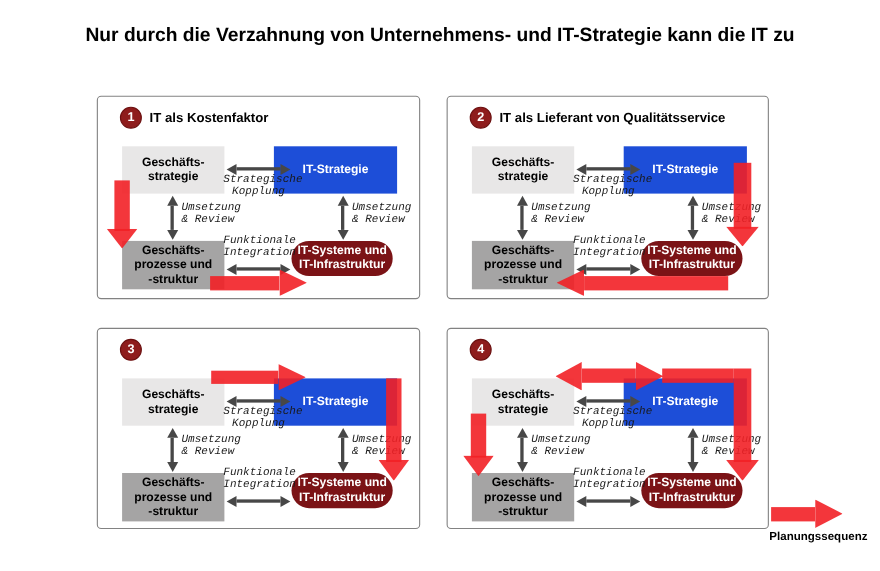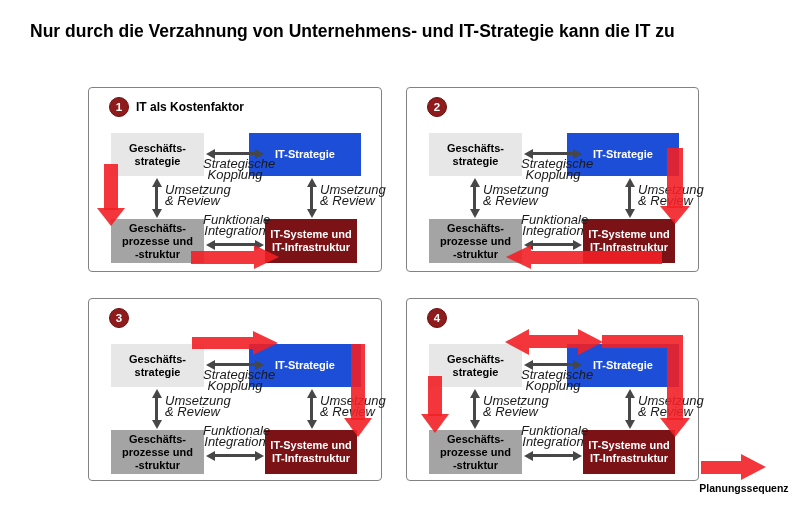--- a/index.html
+++ b/index.html
@@ -3,21 +3,21 @@
 <meta charset="utf-8">
 <style>
   * { margin:0; padding:0; box-sizing:border-box; }
   html,body { background:#fff; }
   .page {
     position:relative; width:800px; height:519px; background:#ffffff;
     font-family:"Liberation Sans", sans-serif; overflow:hidden;
   }
   .slide-title {
     position:absolute; left:30px; top:21px; width:740px;
-    font-size:17.5px; line-height:21.5px; font-weight:bold; color:#000;
+    font-size:17.5px; line-height:21.5px; font-weight:bold; color:#000;text-align:center;
   }
   
   .quad {
     position:absolute; background:#fff;
     border:1.5px solid #828282; border-radius:4px;
   }
   .q1 { left:88px;  top:87px;  width:294px; height:185px; }
   .q2 { left:406px; top:87px;  width:293px; height:185px; }
   .q3 { left:88px;  top:298px; width:294px; height:183px; }
   .q4 { left:406px; top:298px; width:293px; height:183px; }
@@ -32,37 +32,37 @@
     font-size:12px; color:#000; white-space:nowrap;
   }
   .box {
     position:absolute; display:flex; align-items:center; justify-content:center;
     text-align:center; font-weight:bold; font-size:11px; line-height:13px;
     white-space:pre-line;
   }
   .box.tl { left:22px;  top:45px;  width:93px; height:43px; background:#e8e7e7; color:#000; }
   .box.tr { left:160px; top:45px;  width:112px; height:43px; background:#1d4ed8; color:#fff; }
   .box.bl { left:22px;  top:131px; width:93px; height:44px; background:#a5a4a4; color:#000; }
-  .box.br { left:176px; top:131px; width:92px; height:44px; background:#7b1316; color:#fff; }
+  .box.br { left:176px; top:131px; width:92px; height:32px; background:#7b1316; color:#fff;border-radius:16px; }
   
   .ta { position:absolute; background:#474747; }
   .ta.h { height:3px; }
   .ta.v { width:3px; }
   .ta::before, .ta::after { content:""; position:absolute; width:0; height:0; }
   .ta.h::before { left:-9px; top:50%; transform:translateY(-50%);
     border-right:9px solid #474747; border-top:5.5px solid transparent; border-bottom:5.5px solid transparent; }
   .ta.h::after { right:-9px; top:50%; transform:translateY(-50%);
     border-left:9px solid #474747; border-top:5.5px solid transparent; border-bottom:5.5px solid transparent; }
   .ta.v::before { top:-9px; left:50%; transform:translateX(-50%);
     border-bottom:9px solid #474747; border-left:5.5px solid transparent; border-right:5.5px solid transparent; }
   .ta.v::after { bottom:-9px; left:50%; transform:translateX(-50%);
     border-top:9px solid #474747; border-left:5.5px solid transparent; border-right:5.5px solid transparent; }
   .alabel {
-    position:absolute; font-style:italic; font-size:13px; line-height:11px;
-    color:#1a1a1a; white-space:pre-line;
+    position:absolute; font-style:italic; font-size:10px; line-height:11px;
+    color:#1a1a1a; white-space:pre-line;font-family:Liberation Mono, monospace;
   }
   .alabel.center { text-align:center; }
   
   .ra { position:absolute; background:rgba(242,32,38,0.9); }
   .ra.head-right { clip-path:polygon(0 0, 100% 50%, 0 100%); }
   .ra.head-left  { clip-path:polygon(100% 0, 0 50%, 100% 100%); }
   .ra.head-down  { clip-path:polygon(0 0, 100% 0, 50% 100%); }
   .legend-label {
     position:absolute; left:694px; top:482px; width:100px; text-align:center;
     font-weight:bold; font-size:10.5px; color:#000;
@@ -94,20 +94,21 @@
 &amp; Review</div>
   <div class="ta v" style="left:221px;top:99px;height:22px"></div>
   <div class="alabel" style="left:231px;top:96px">Umsetzung
 &amp; Review</div>
   <div class="ta h" style="left:126px;top:155px;width:40px"></div>
   <div class="alabel center" style="left:114px;top:126px;width:64px">Funktionale
 Integration</div>
 </section>
   <section class="quad q2">
   <span class="badge">2</span>
+  <span class="qtitle">IT als Lieferant von Qualitätsservice</span>
   <div class="box tl">Geschäfts-
 strategie</div>
   <div class="box tr">IT-Strategie</div>
   <div class="box bl">Geschäfts-
 prozesse und
 -struktur</div>
   <div class="box br">IT-Systeme und
 IT-Infrastruktur</div>
   <div class="ta h" style="left:126px;top:64px;width:40px"></div>
   <div class="alabel center" style="left:114px;top:70px;width:64px">Strategische

